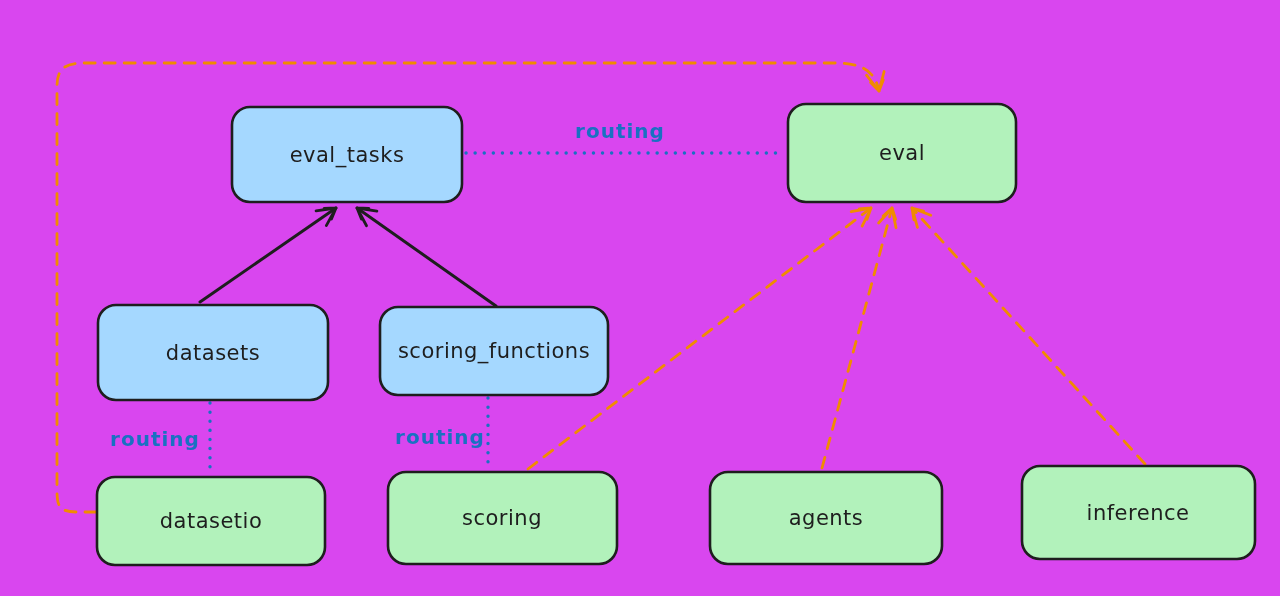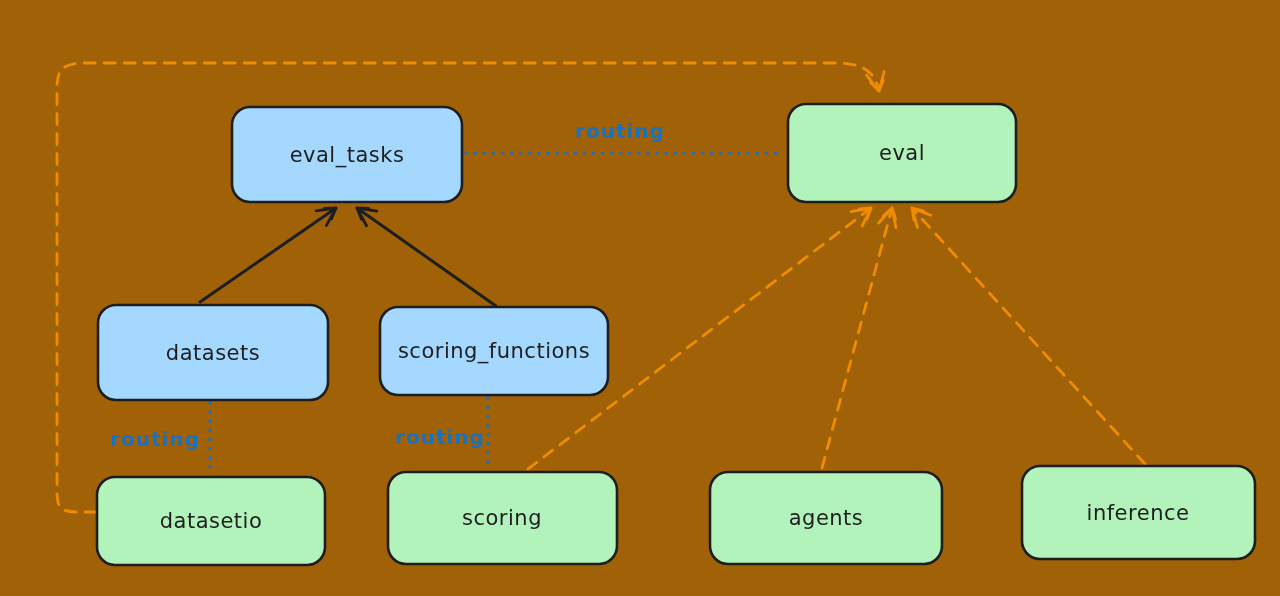--- a/index.html
+++ b/index.html
@@ -8,21 +8,21 @@
     background: #ffffff;
     width: 1280px;
     height: 596px;
     overflow: hidden;
     font-family: "DejaVu Sans", sans-serif;
   }
   .stage {
     position: relative;
     width: 1280px;
     height: 596px;
-    background: #a16207;
+    background: #d946ef;
   }
   svg { display: block; }
   .node-box {
     stroke: #1e1e1e;
     stroke-width: 2.6;
   }
   .node-label {
     font-family: "DejaVu Sans", sans-serif;
     font-size: 21px;
     fill: #1e1e1e;

